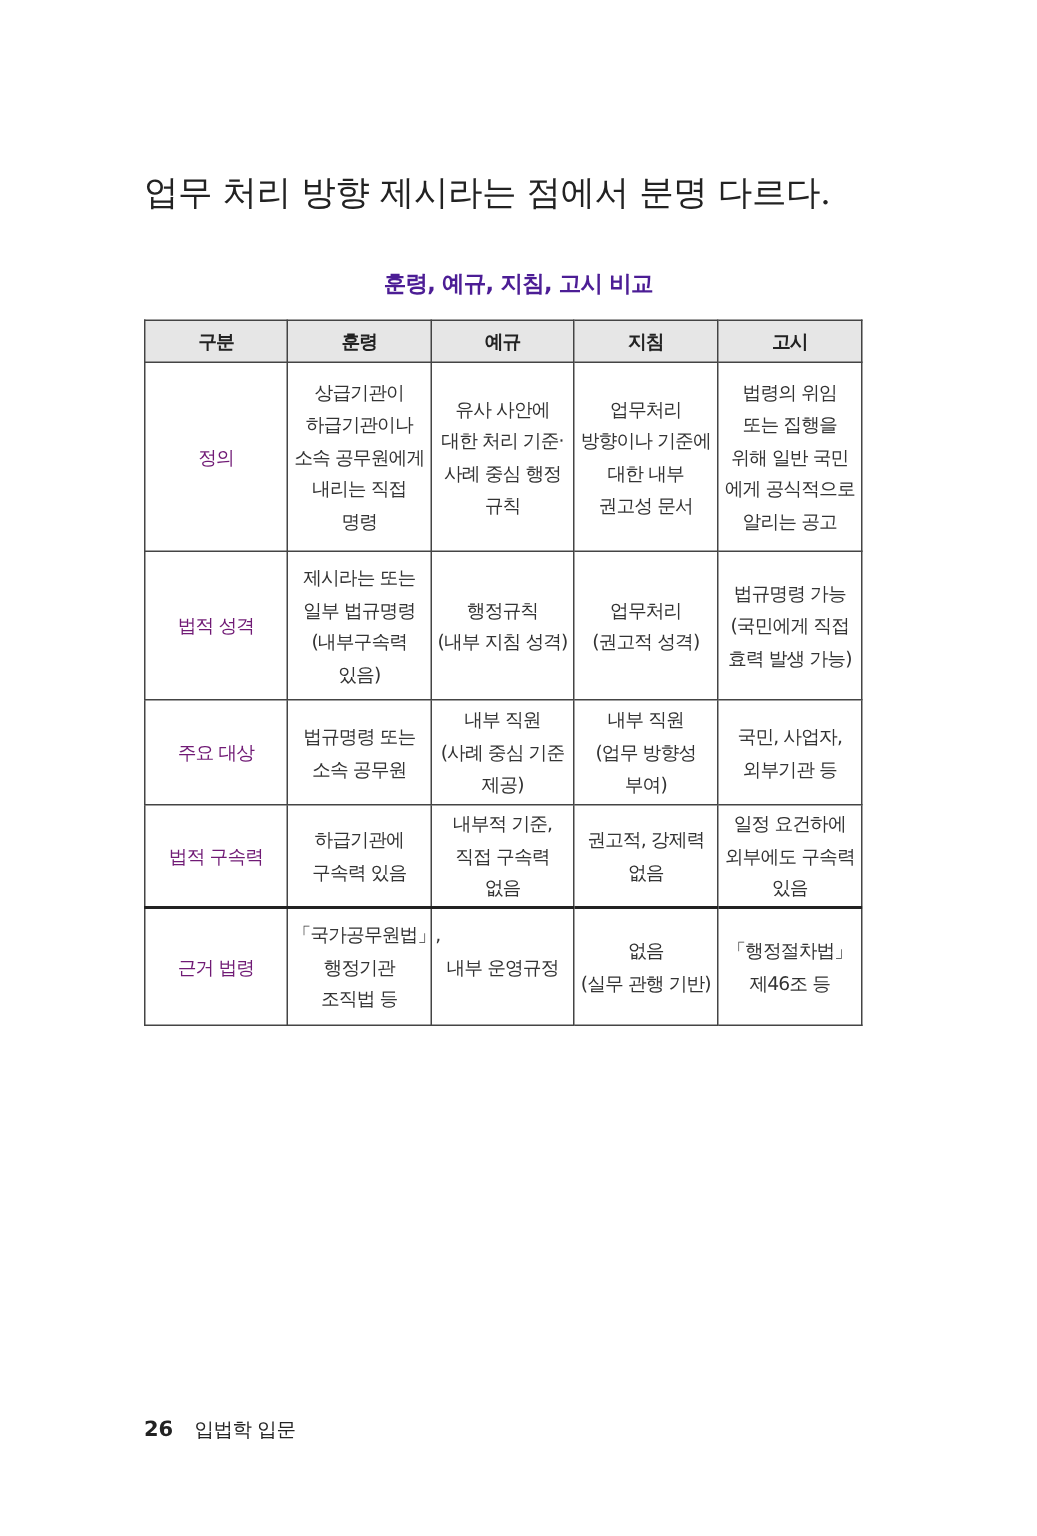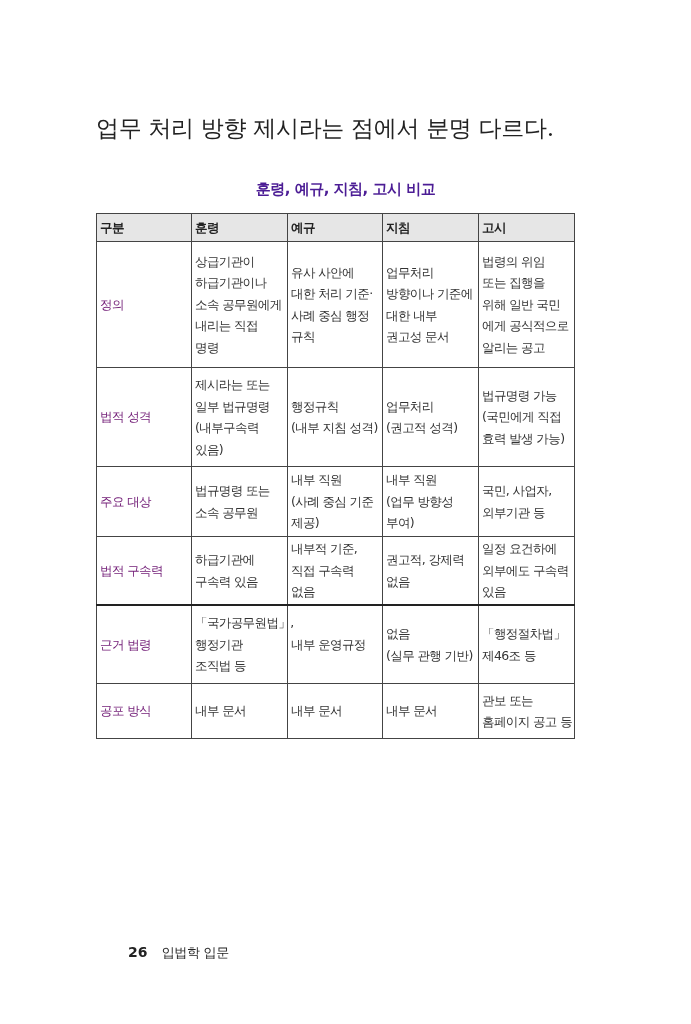--- a/index.html
+++ b/index.html
@@ -19,39 +19,39 @@
     text-align: center; font-size: 15px; font-weight: bold; letter-spacing: -0.5px;
     color: #4c1d95;
   }
   table.cmp {
     position: absolute; left: 96px; top: 213px;
     width: 478px; border-collapse: collapse; table-layout: fixed;
     font-size: 12.5px; letter-spacing: -0.6px; color: #333;
   }
   table.cmp th, table.cmp td {
     border: 1px solid #444;
-    text-align: left; vertical-align: middle;
+    text-align: center; vertical-align: middle;
     padding: 0 3px; line-height: 21.5px;
   }
   table.cmp th {
     background: #e6e6e6; font-weight: bold; height: 27px; color: #222;
   }
   table.cmp td.label { color: #701a75; }
   .cell-line { display: block; white-space: nowrap; }
   tr.r1 td { height: 125px; }
   tr.r2 td { height: 98px; }
   tr.r3 td { height: 69px; }
   tr.r4 td { height: 67px; }
   tr.r5 td { height: 77px; border-top: 2px solid #222; }
   tr.r6 td { height: 54px; }
   .footer {
     position: absolute; left: 96px; top: 944px;
     font-size: 13px; color: #222; white-space: nowrap;
   }
-  .footer .page-num { font-weight: bold; font-size: 14px; margin-right: 10px; margin-left: 32px; }
+  .footer .page-num { font-weight: bold; font-size: 14px; margin-right: 10px; }
   .footer .book-title { letter-spacing: -0.3px; margin-top: 33px; }
 </style>
 </head>
 <body>
 
 <div class="body-text">업무 처리 방향 제시라는 점에서 분명 다르다.</div>
 
 <div class="table-title">훈령, 예규, 지침, 고시 비교</div>
 
 <table class="cmp">
@@ -177,35 +177,19 @@
         </td>
         <td>
           <span class="cell-line">없음</span>
           <span class="cell-line">(실무 관행 기반)</span>
         </td>
         <td>
           <span class="cell-line">「행정절차법」</span>
           <span class="cell-line">제46조 등</span>
         </td>
       </tr>
-      <tr class="r6">
-        <td class="label">공포 방식</td>
-        <td>
-          <span class="cell-line">내부 문서</span>
-        </td>
-        <td>
-          <span class="cell-line">내부 문서</span>
-        </td>
-        <td>
-          <span class="cell-line">내부 문서</span>
-        </td>
-        <td>
-          <span class="cell-line">관보 또는</span>
-          <span class="cell-line">홈페이지 공고 등</span>
-        </td>
-      </tr>
     </tbody>
 </table>
 
 <div class="footer">
   <span class="page-num">26</span>
   <span class="book-title">입법학 입문</span>
 </div>
 
 </body></html>

